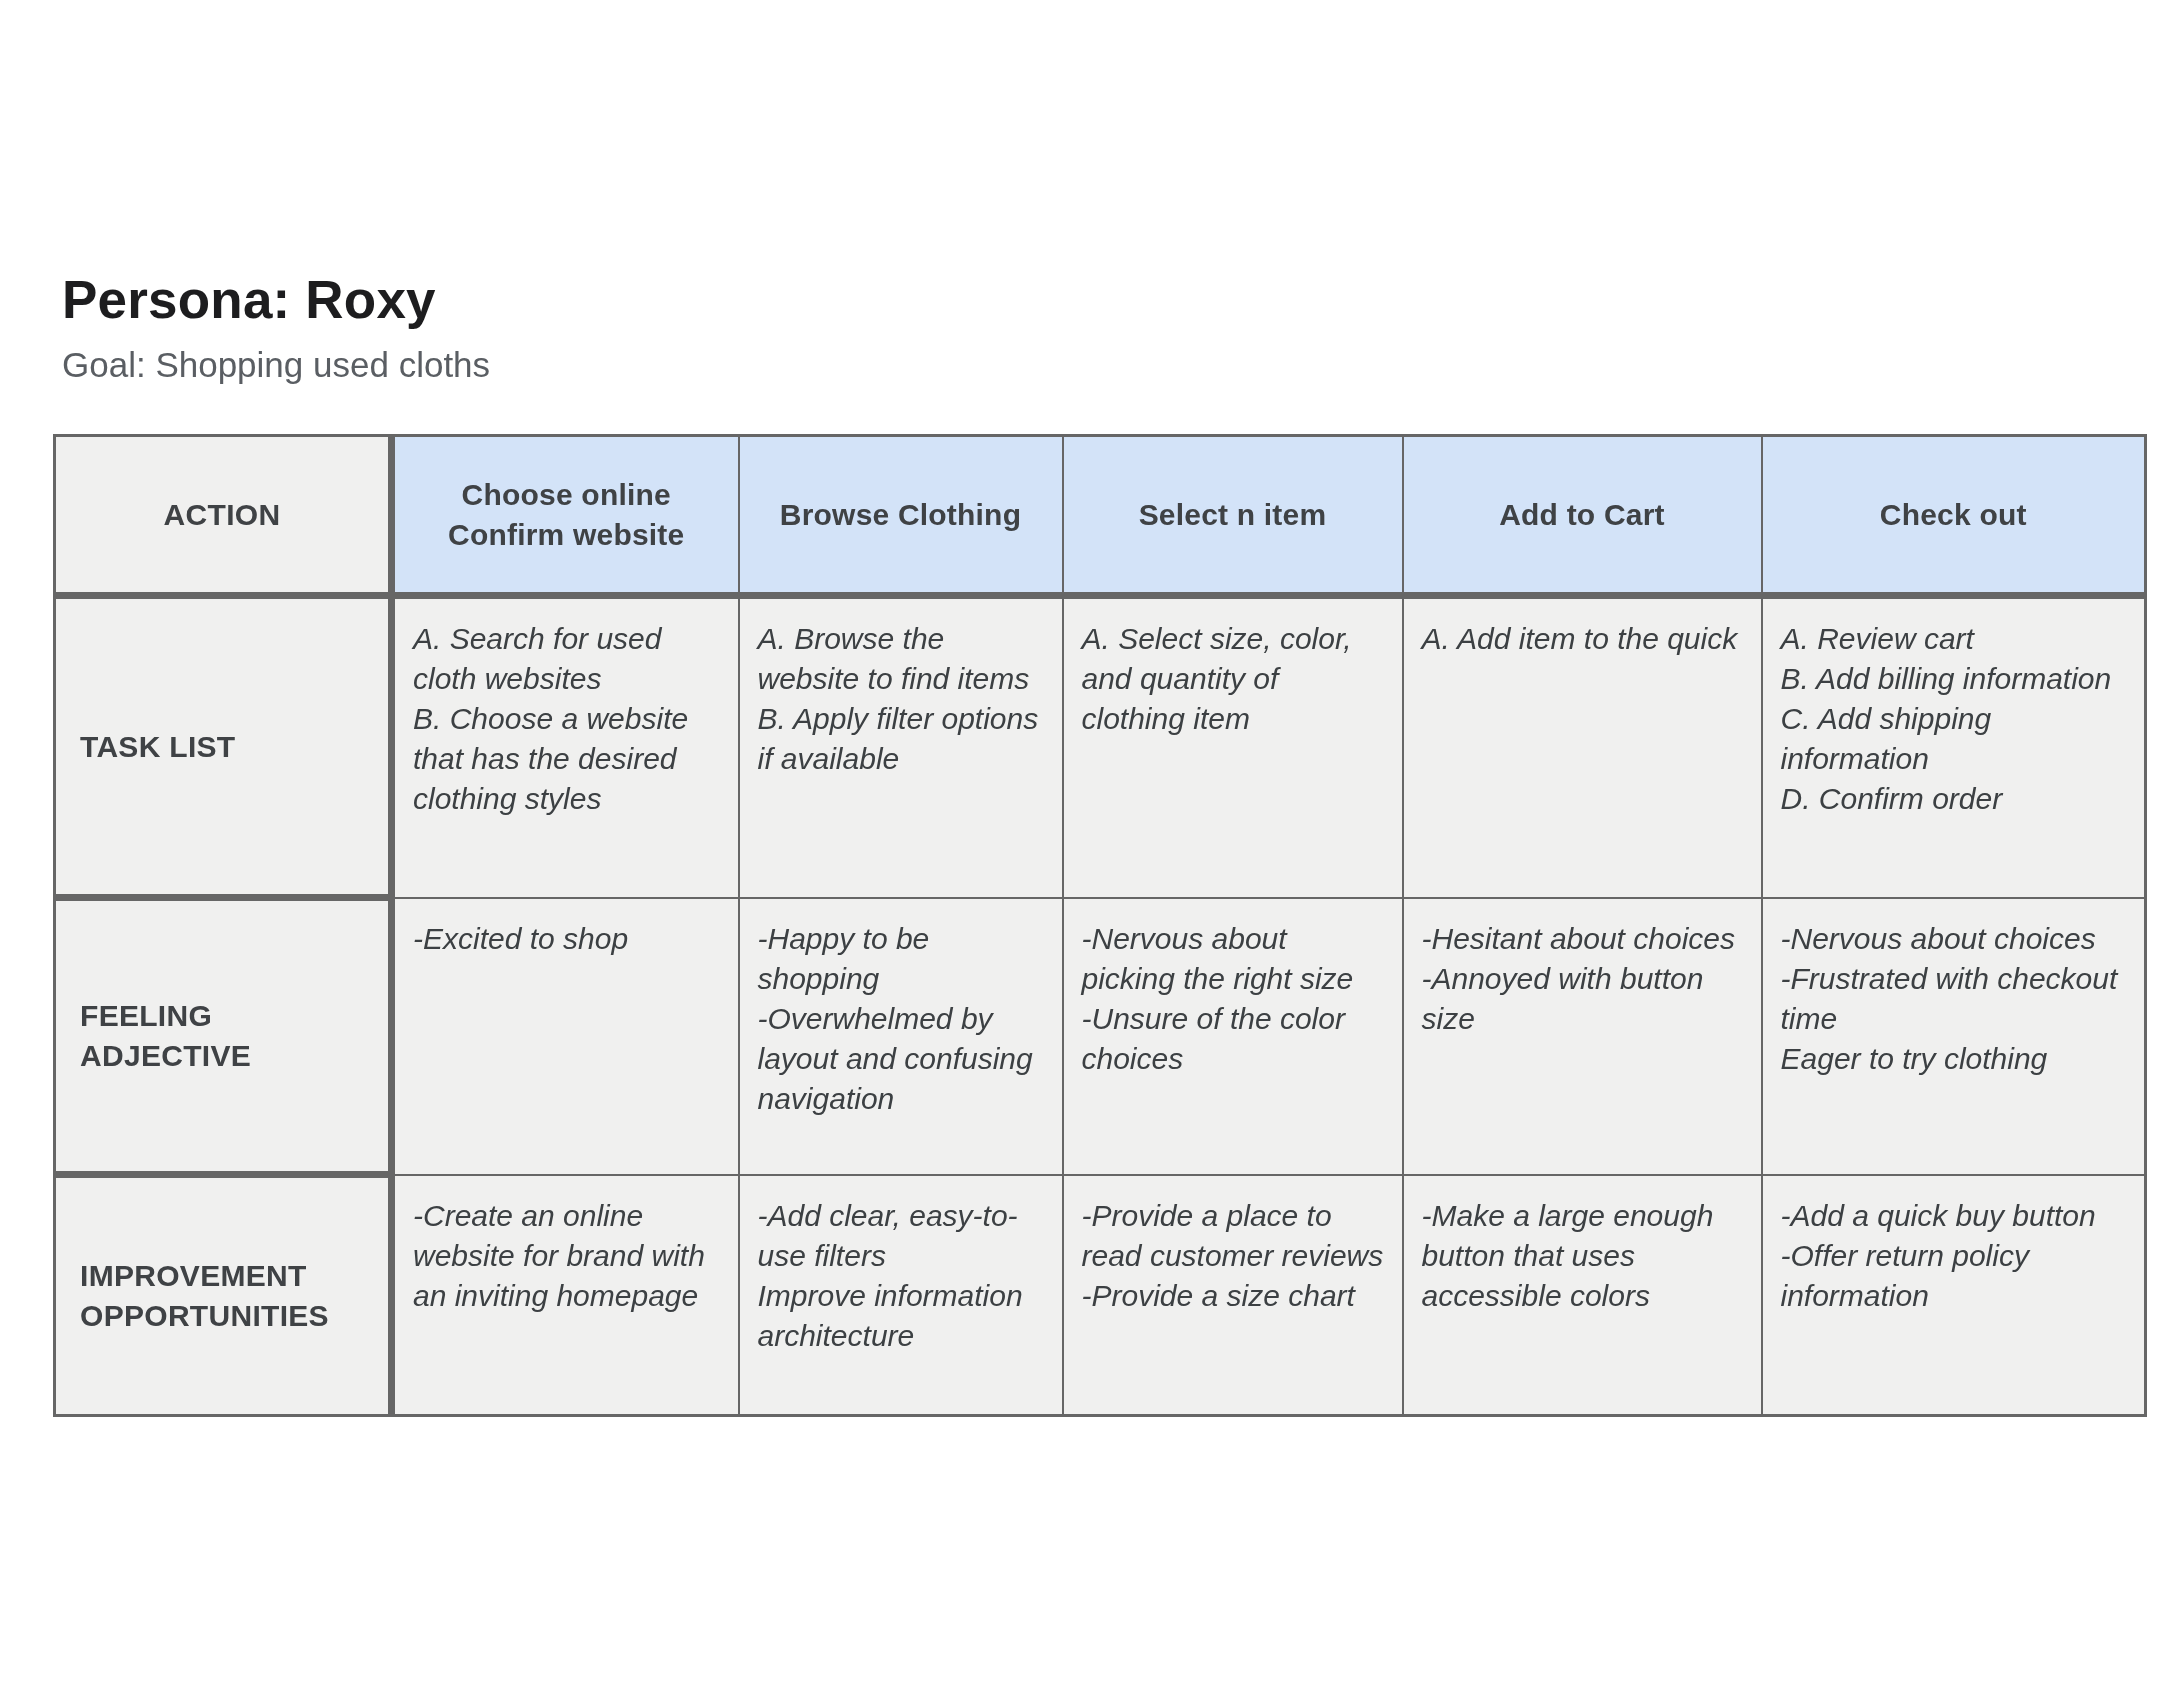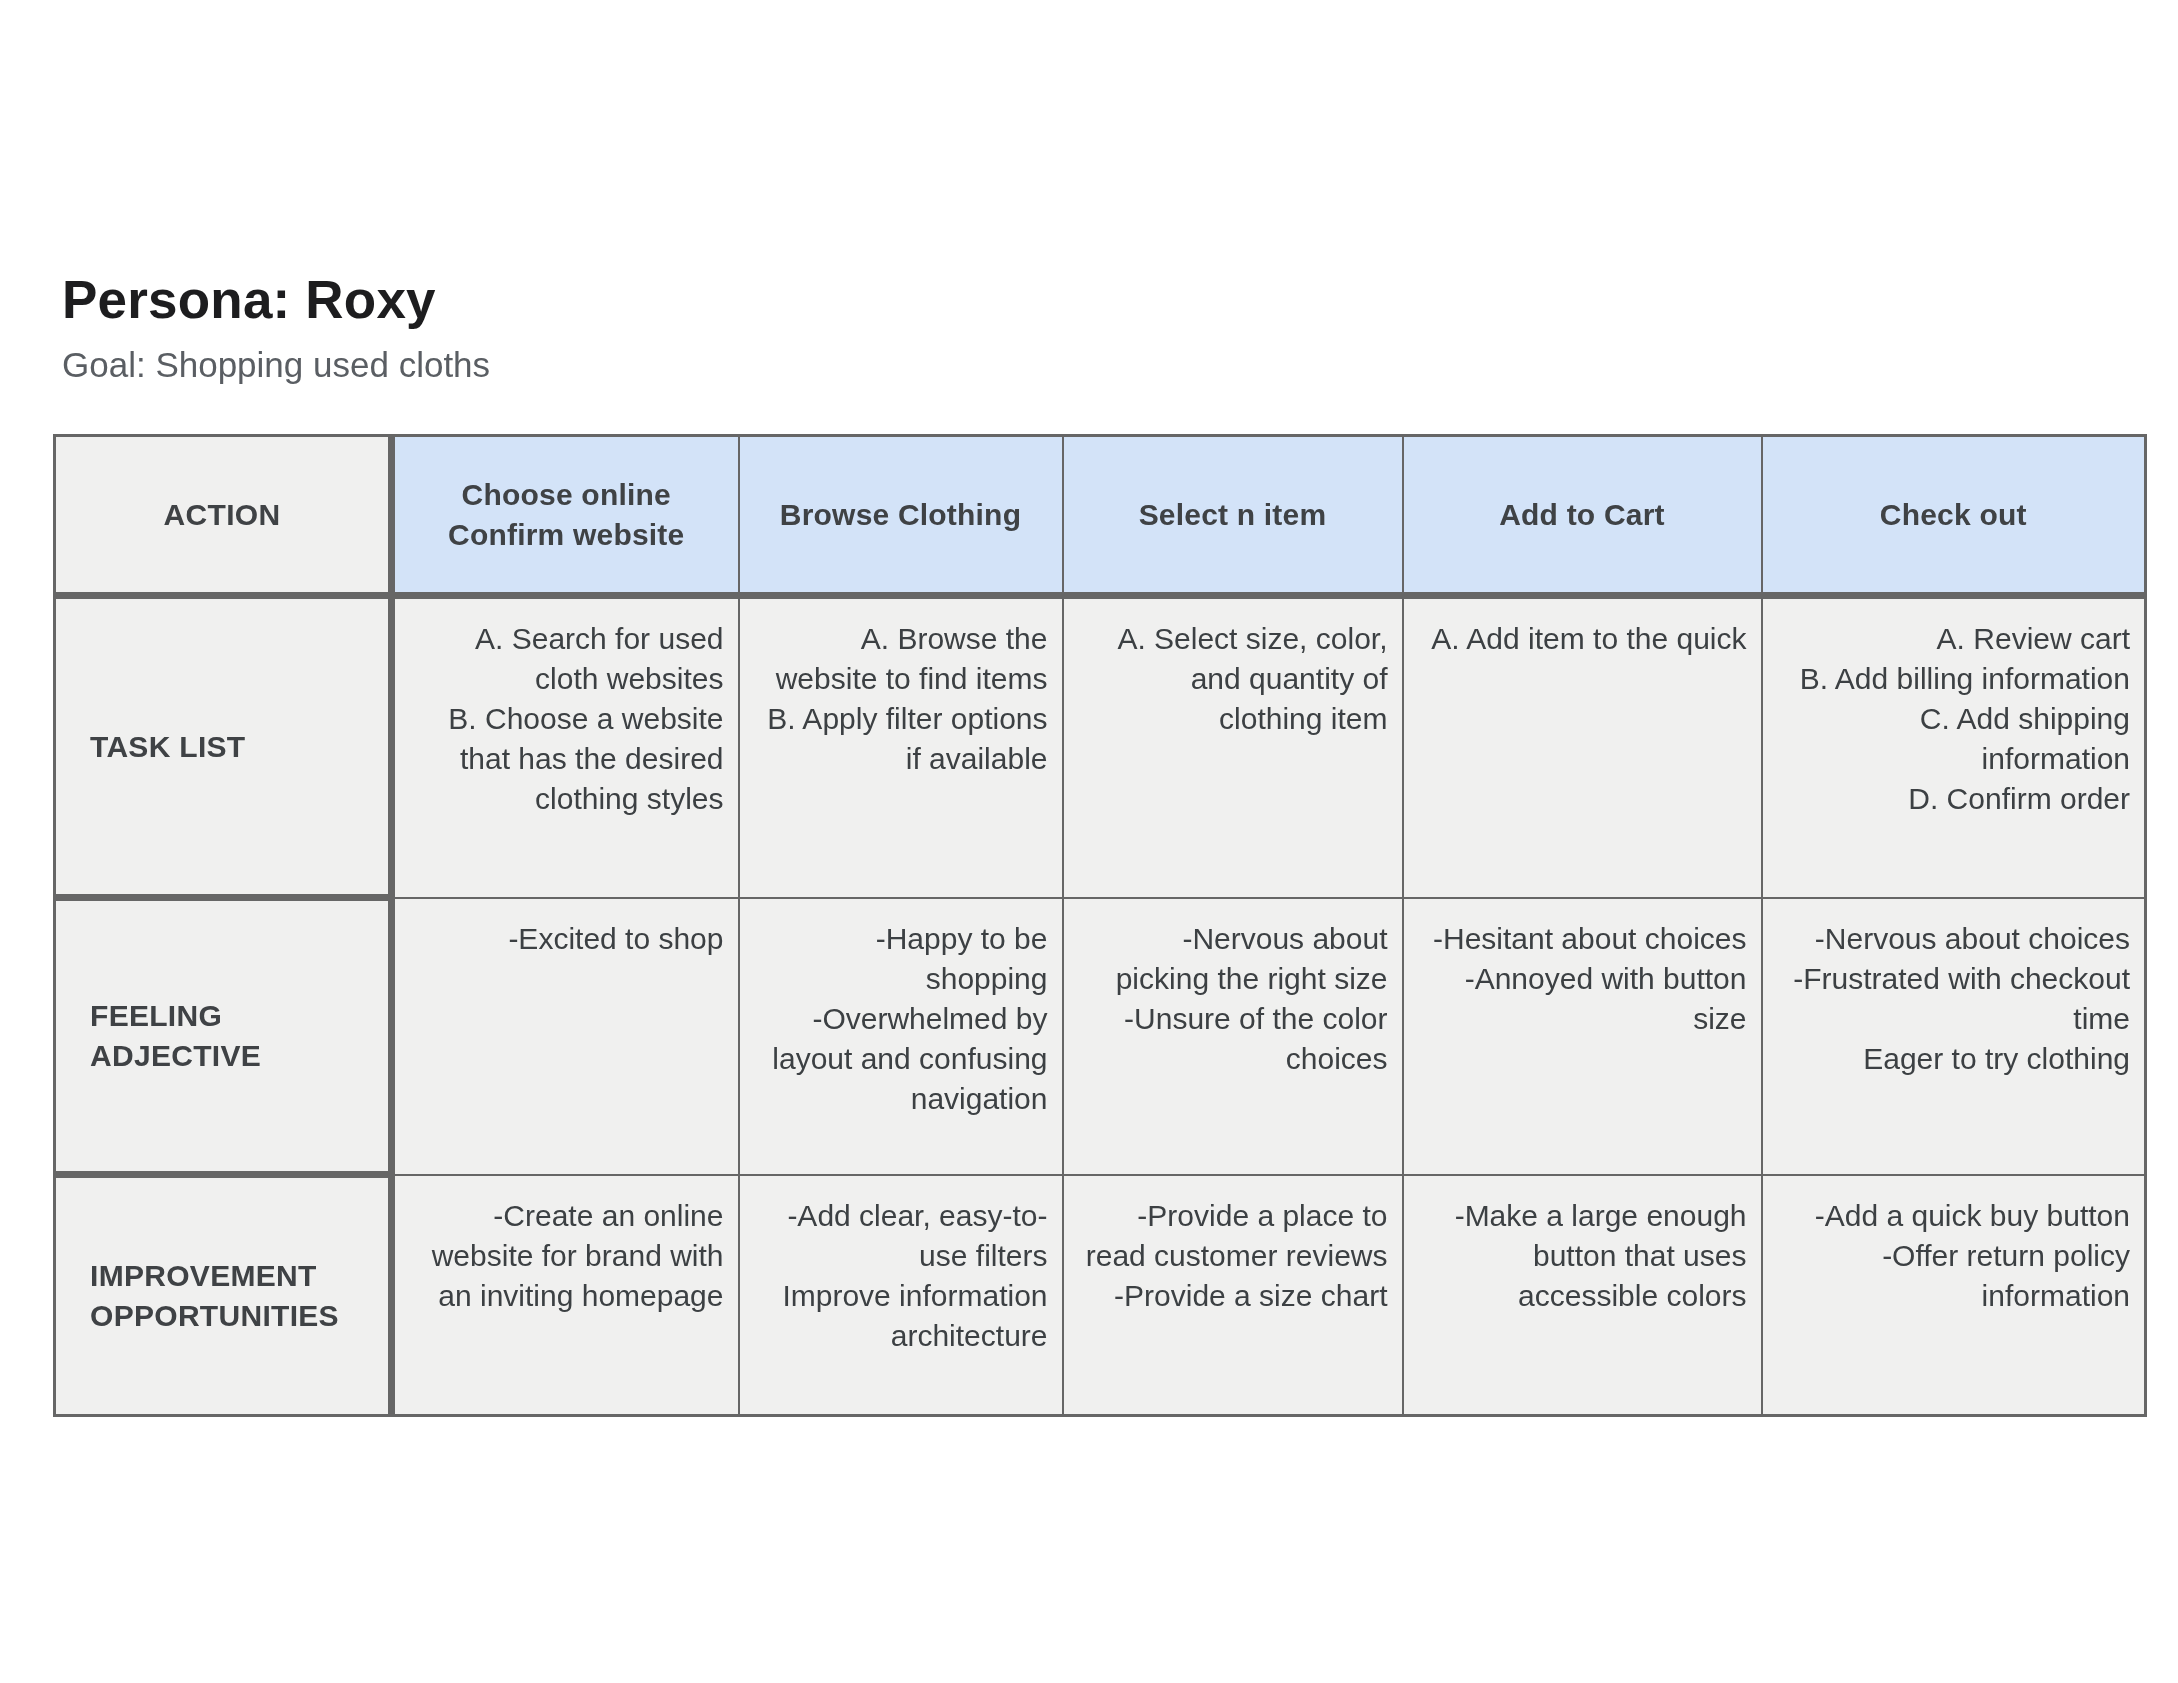--- a/index.html
+++ b/index.html
@@ -60,37 +60,38 @@
 
   tr.head    { height: 160px; }
   tr.r-task  { height: 302px; }
   tr.r-feel  { height: 277px; }
   tr.r-impr  { height: 241px; }
 
   th.corner, td.rowlabel {
     font-weight: bold;
     vertical-align: middle;
     color: #3f4245;
-    padding: 0 34px;
+    padding: 0 24px;
     letter-spacing: 0.3px;
   }
   th.stage {
     background: #d3e3f8;
     font-weight: bold;
     text-align: center;
     vertical-align: middle;
     color: #3f4245;
     padding: 0 28px;
     letter-spacing: 0.2px;
   }
   td.cell {
     vertical-align: top;
-    text-align: right;
+    text-align: left;
     padding: 20px 14px 12px 18px;
     white-space: pre-line;
+    font-style: italic;
   }
 </style>
 </head>
 <body>
 
 <div class="page">
 
   <h1 class="title">Persona: Roxy</h1>
   <p class="subtitle">Goal: Shopping used cloths</p>
 

